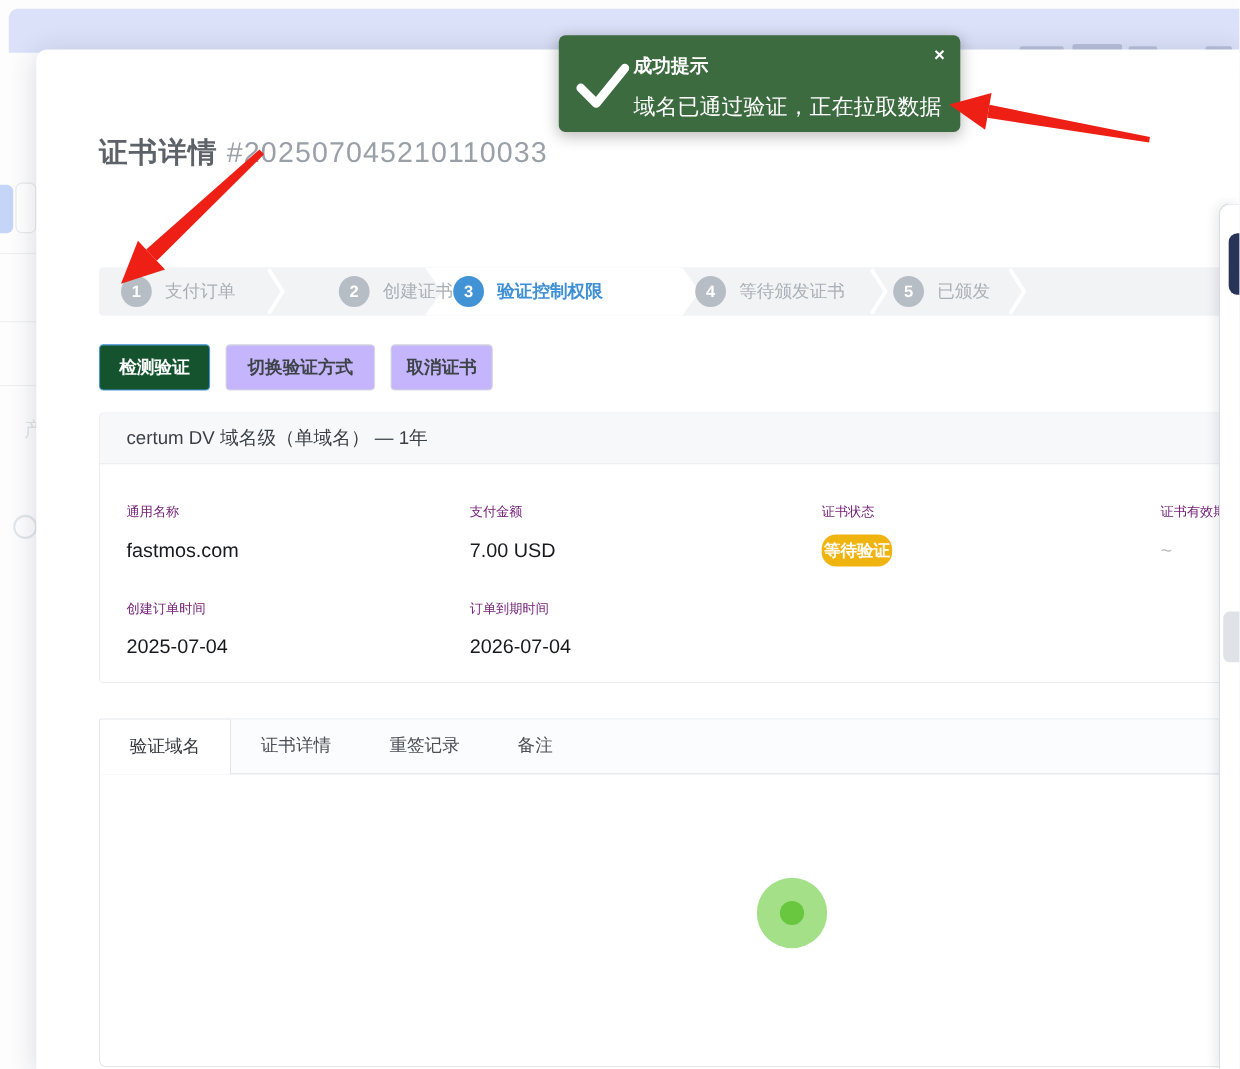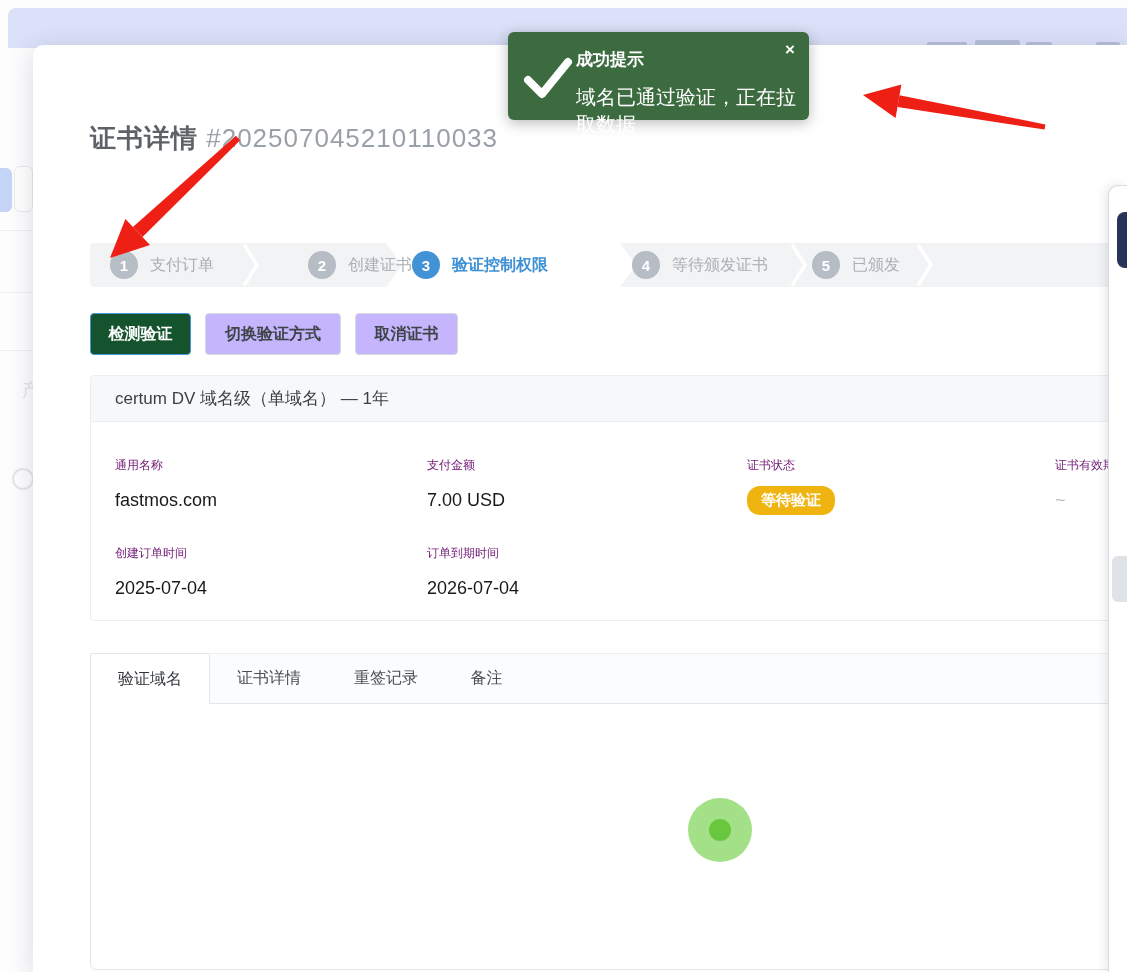--- a/index.html
+++ b/index.html
@@ -40,48 +40,48 @@
   .step-label { font-size:16px; color:#a9afb6; white-space:nowrap; }
   .step.active .step-circle { background:#4293d6; }
   .step.active .step-label { color:#3d90d5; font-weight:bold; }
 
   
   .btn { position:absolute; top:268px; height:42px; display:flex; align-items:center;
     justify-content:center; font-size:16px; font-weight:bold; border-radius:4px; cursor:pointer; }
   .btn-primary { left:57px; width:101px; background:#14532d; color:#fff; border:1px solid #4796d7; }
   .btn-plain { background:#c4b5fd; color:#3e4348; border:1px solid #d6d9dd; }
   .btn-switch { left:172px; width:136px; }
-  .btn-cancel { left:322px; width:103px; }
+  .btn-cancel { left:322px; width:93px; }
 
   
   .card { position:absolute; left:57px; top:330px; width:1051px; height:246px;
     border:1px solid #ebedf0; border-radius:4px; background:#fff; overflow:hidden; }
   .card-header { height:46px; background:#f7f8fa; border-bottom:1px solid #ebedf0;
     display:flex; align-items:center; padding-left:24px; font-size:17px; color:#3a3f45; }
   .f-label { position:absolute; font-size:12px; color:#701a75; white-space:nowrap; }
   .f-value { position:absolute; font-size:18px; color:#17191c; white-space:nowrap; }
   .badge { position:absolute; font-size:15px; font-weight:bold; color:#fff; background:#f0b411;
-    border-radius:13px; padding:5px 14px; white-space:nowrap; }
+    border-radius:13px; padding:5px 2px; white-space:nowrap; }
   .tilde { color:#b9bec5; }
 
   
   .tabstrip { position:absolute; left:177px; top:608px; width:931px; height:50px;
     background:#fbfcfd; border-top:1px solid #edeff2; }
   .tab { position:absolute; top:608px; height:50px; display:flex; align-items:center;
     justify-content:center; font-size:16px; color:#4a4f55; cursor:pointer; z-index:3; }
   .tab.active { background:#fff; border:1px solid #e3e6e9; border-bottom:none; height:51px;
     border-radius:2px 2px 0 0; color:#33373c;text-align:center; }
   .panel { position:absolute; left:57px; top:658px; width:1051px; height:267px; background:#fff;
     border:1px solid #e4e7ea; border-radius:0 0 6px 6px; z-index:2; }
   .spinner-outer { position:absolute; left:597px; top:94px; width:64px; height:64px;
     border-radius:50%; display:flex; align-items:center; justify-content:center; }
   .spinner-inner { width:22px; height:22px; border-radius:50%; }
 
   
-  .toast { position:absolute; left:508px; top:32px; width:301px; height:88px; border-radius:6px;
+  .toast { position:absolute; left:508px; top:32px; width:365px; height:88px; border-radius:6px;
     box-shadow:0 3px 14px rgba(0,0,0,.28); color:#fff; z-index:50; }
   .toast-check { position:absolute; left:14px; top:22px; }
   .toast-title { position:absolute; left:68px; top:16px; font-size:17px; font-weight:bold; }
   .toast-msg { position:absolute; left:68px; top:52px; font-size:20px; }
   .toast-close { position:absolute; right:14px; top:8px; font-size:17px; font-weight:bold;
     cursor:pointer; line-height:20px; }
 
   
   .side-panel { position:absolute; left:1108px; top:185px; width:19px; height:787px; background:#fff;
     border-left:1px solid #d8dbe0; border-top:1px solid #d8dbe0; border-top-left-radius:10px;

